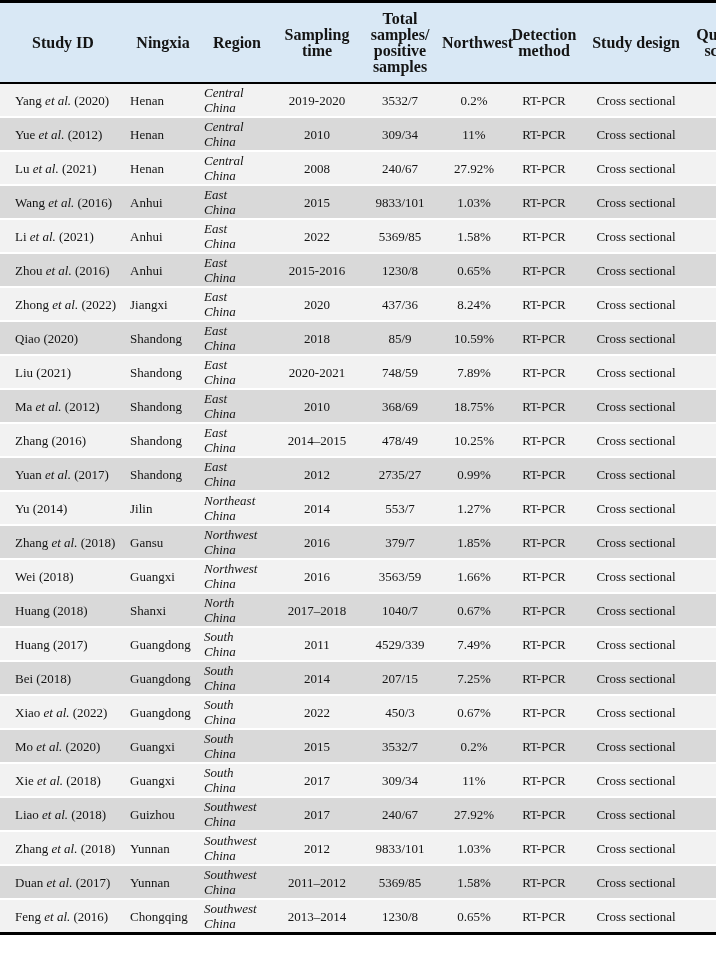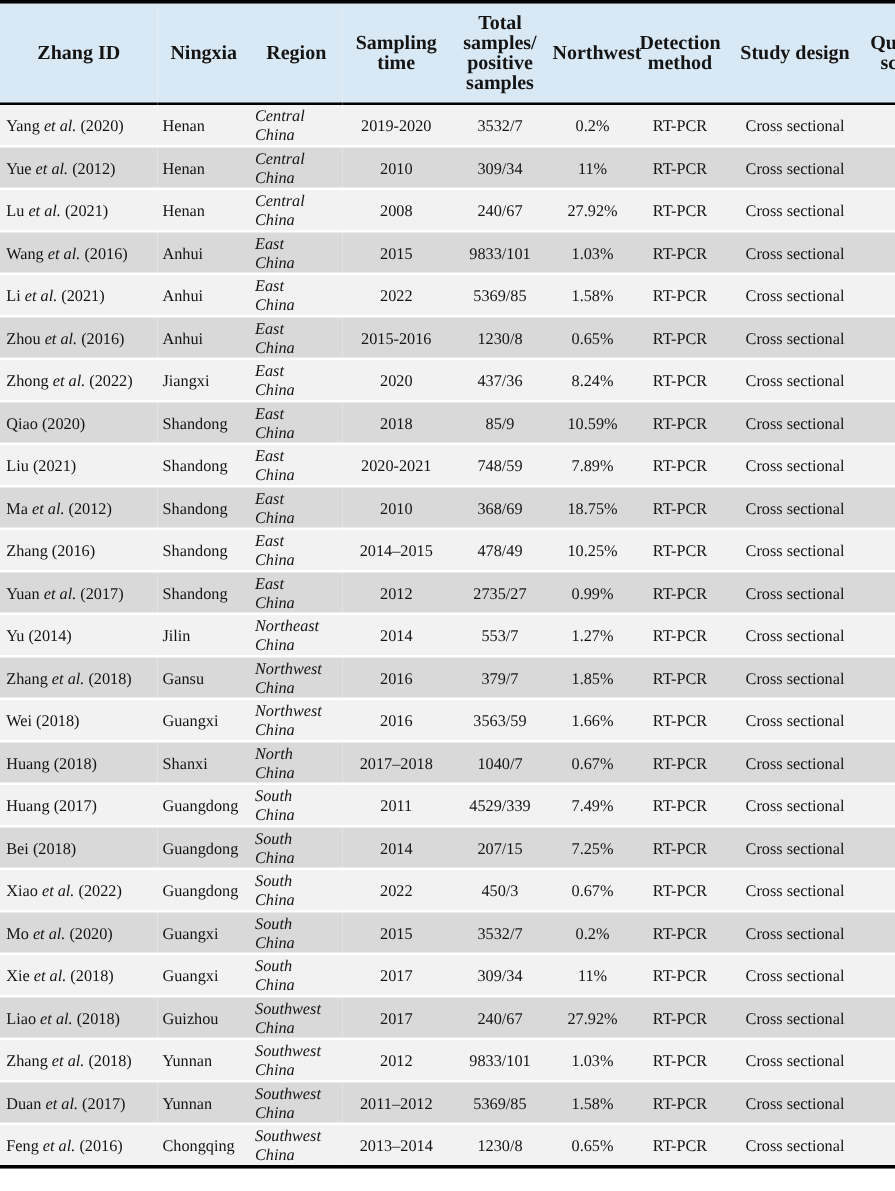--- a/index.html
+++ b/index.html
@@ -53,33 +53,33 @@
   tbody tr:not(:last-child) td { border-bottom: 2px solid #ffffff; }
   tbody td {
     font-size: 13px;
     line-height: 15px;
     vertical-align: middle;
     white-space: pre-line;
     padding: 1px 2px;
     text-align: center;
   }
   tbody td.align-left { text-align: left; }
-  tbody td.cell-study-id { padding-left: 5px; }
+  tbody td.cell-study-id { padding-left: 15px; }
   tbody td.cell-province { padding-left: 4px; }
   tbody td.cell-region   { padding-left: 4px; font-style: italic; }
   .etal { font-style: italic; }
 </style>
 </head>
 <body>
 
 <div class="table-container">
   <table class="study-table">
     <thead>
       <tr>
-          <th>Zhang ID</th>
+          <th>Study ID</th>
           <th>Ningxia</th>
           <th>Region</th>
           <th>Sampling
 time</th>
           <th>Total
 samples/
 positive
 samples</th>
           <th>Northwest</th>
           <th>Detection

